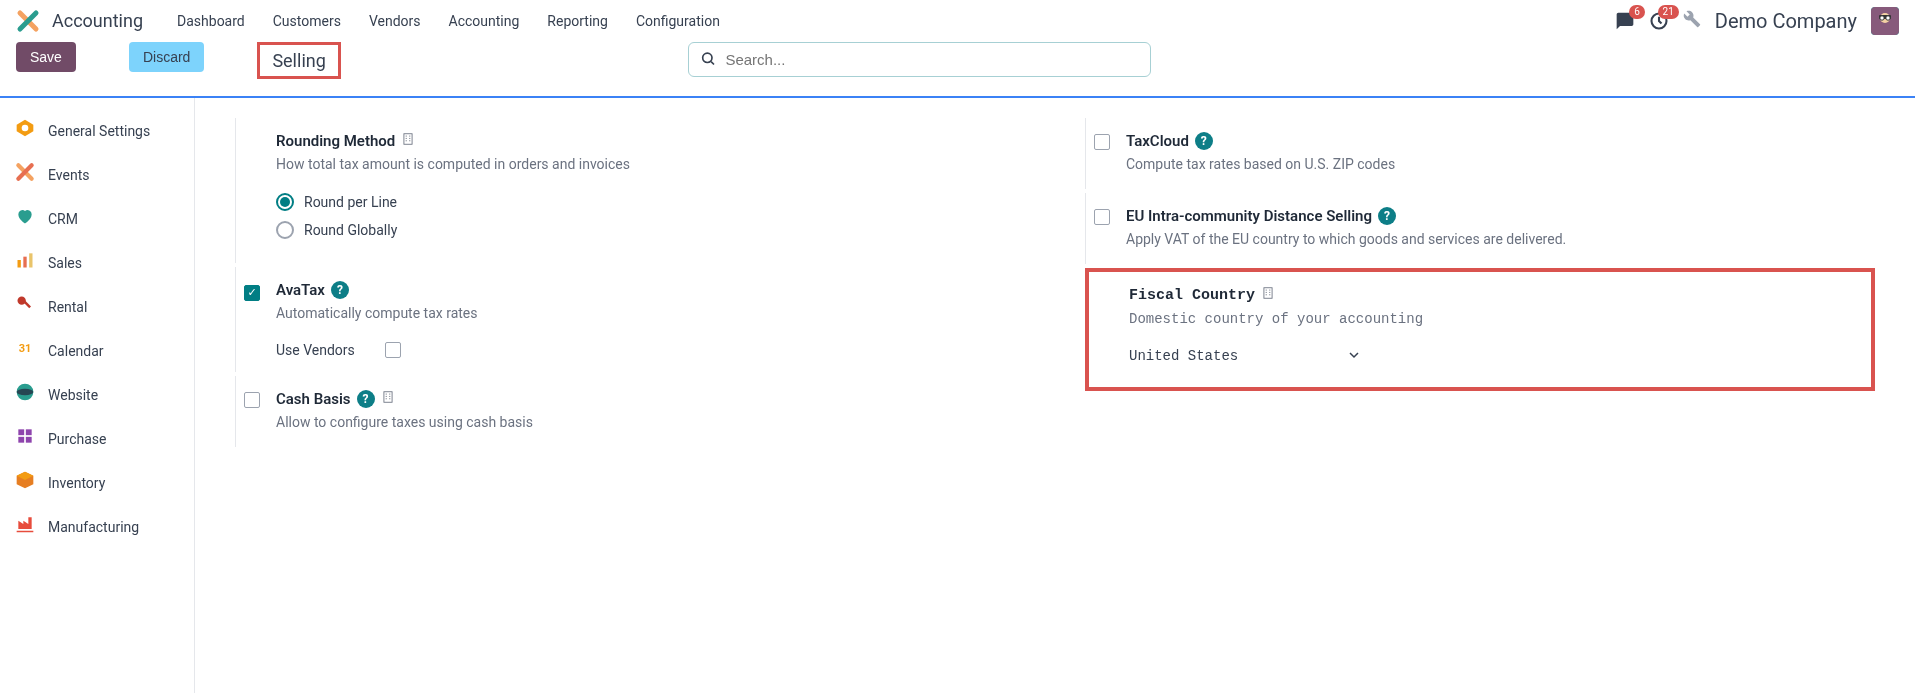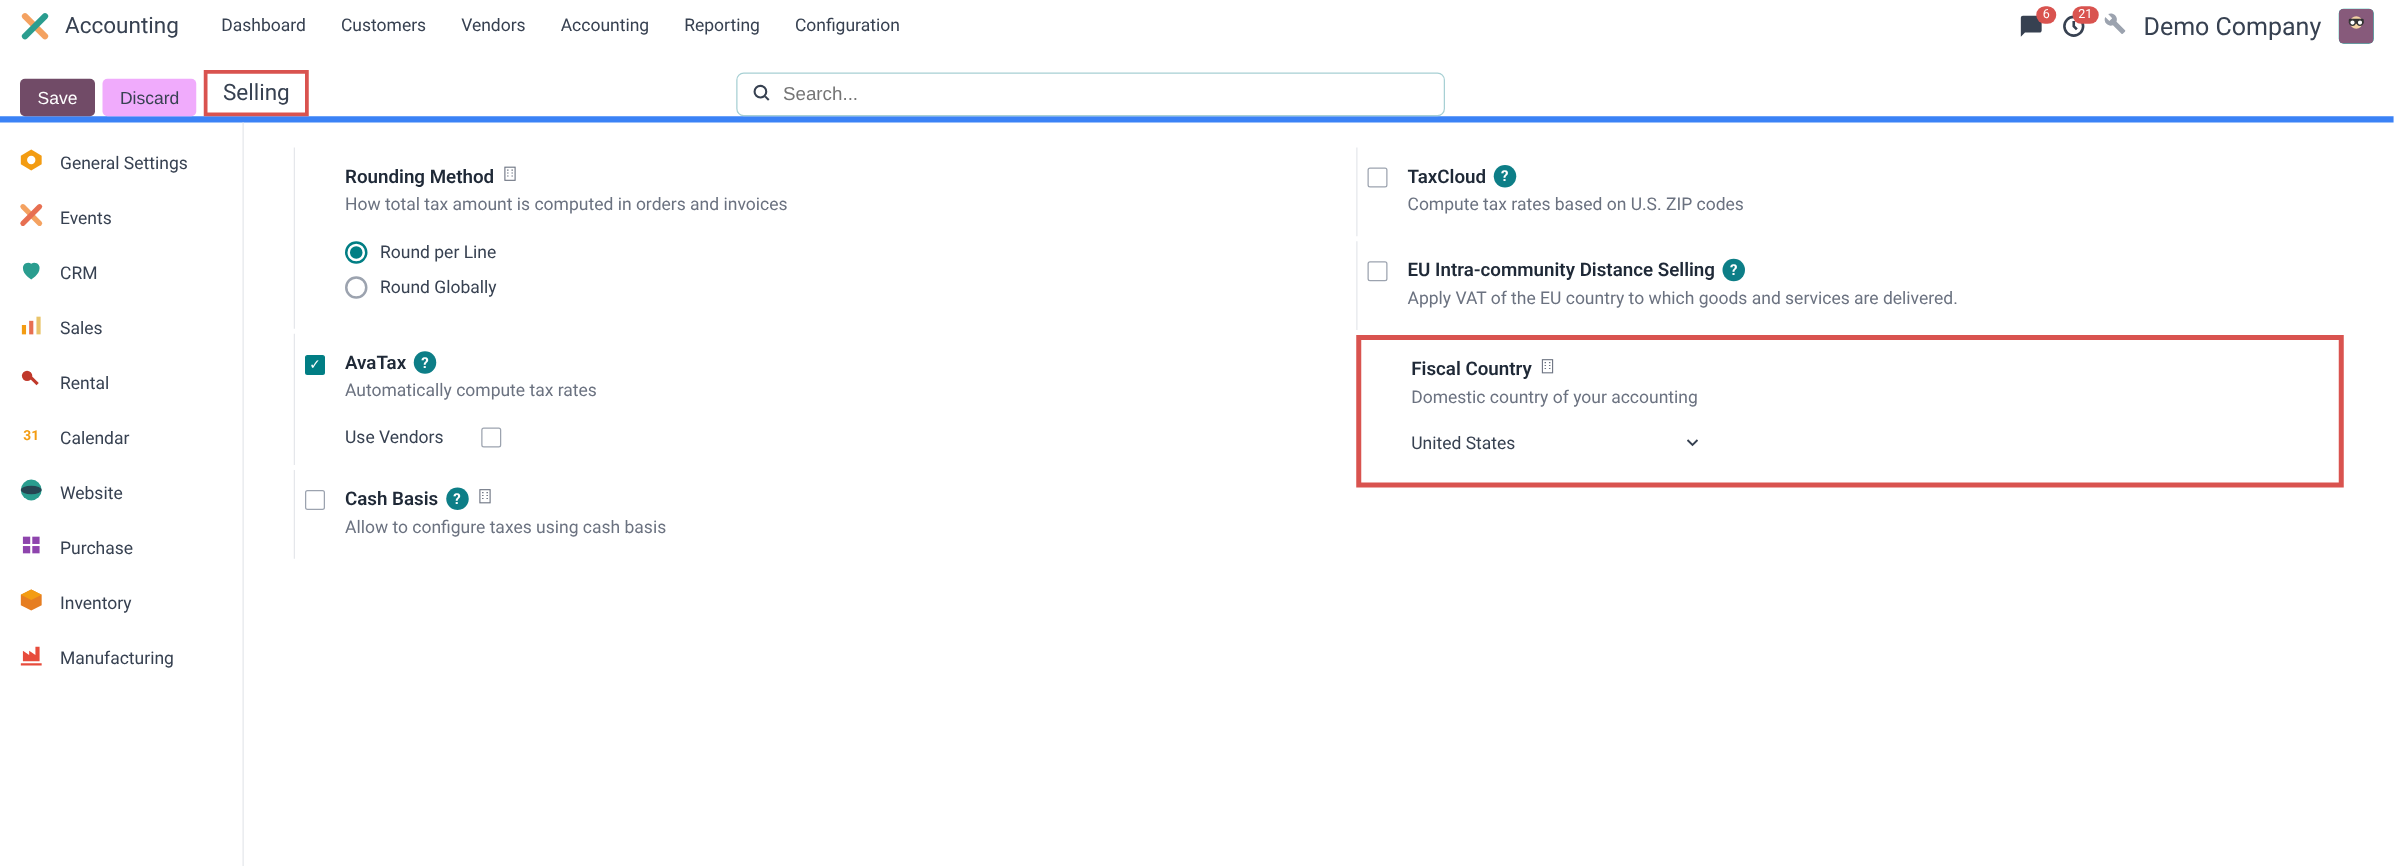--- a/index.html
+++ b/index.html
@@ -34,44 +34,45 @@
     .company-name { color: #374151; font-size: 20px; }
     .avatar {
       width: 28px; height: 28px; border-radius: 4px;
       background: #14b8a6;
       display:flex; align-items:center; justify-content:center;
       overflow:hidden;
     }
     
     
     .actionbar {
-      display: flex; align-items: flex-end;
+      display: flex; align-items: flex-start;
       height: 56px;
       padding: 0 16px;
-      border-bottom: 5px solid #3b82f6;
+      border-bottom: 2px solid #3b82f6;
+      gap: 47px;
     }
     .btn {
       padding: 7px 14px;
       border-radius: 4px;
       font-size: 14px;
       cursor: pointer;
       border: none;
     }
     .btn-primary { background: #714B67; color: #fff; }
-    .btn-secondary { background: #f0abfc; color: #374151; margin-left: 6px; }
+    .btn-secondary { background: #7dd3fc; color: #374151; margin-left: 6px; }
     .breadcrumb-box {
       margin-left: 6px;
       border: 3px solid #d9534f;
       padding: 5px 12px;
       font-size: 18px;
       color: #374151;
     }
     .search-wrap {
       margin-left: auto; margin-right: auto;
-      width: 567px;
+      width: 463px;
       position: relative;
     }
     .search-input {
       width: 100%;
       padding: 8px 12px 8px 36px;
       border: 1px solid #a7d0d4;
       border-radius: 6px;
       font-size: 15px;
       color: #6b7280;
       outline: none;
@@ -163,20 +164,21 @@
     .checkbox.checked::after { content: "✓"; color: #fff; font-size: 11px; line-height:1;}
     
     .inline-field {
       display: flex; align-items: center; gap: 30px;
       margin-top: 18px;
     }
     
     .highlight-box {
       border: 4px solid #d9534f;
       padding: 14px 18px 14px 0;
+      font-family: Liberation Mono, monospace;
     }
     
     .dropdown-field {
       display: flex; align-items: center; justify-content: space-between;
       width: 230px;
       padding: 4px 0;
       border-bottom: 1px solid transparent;
       cursor: pointer;
       margin-top: 14px;
     }

